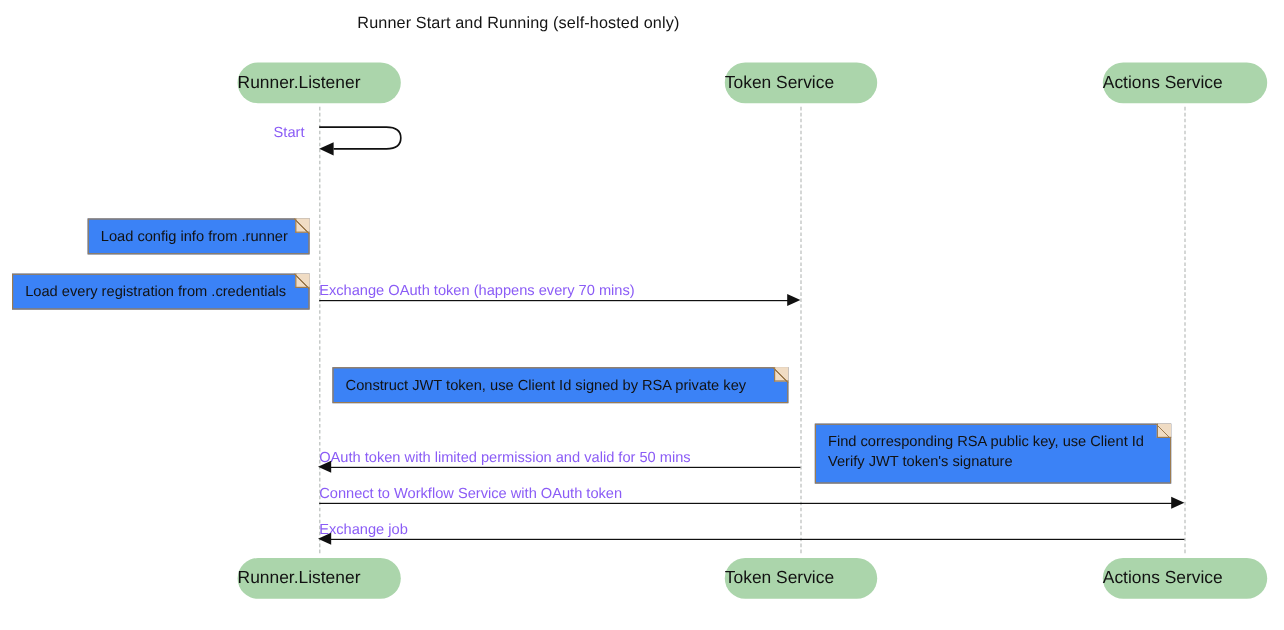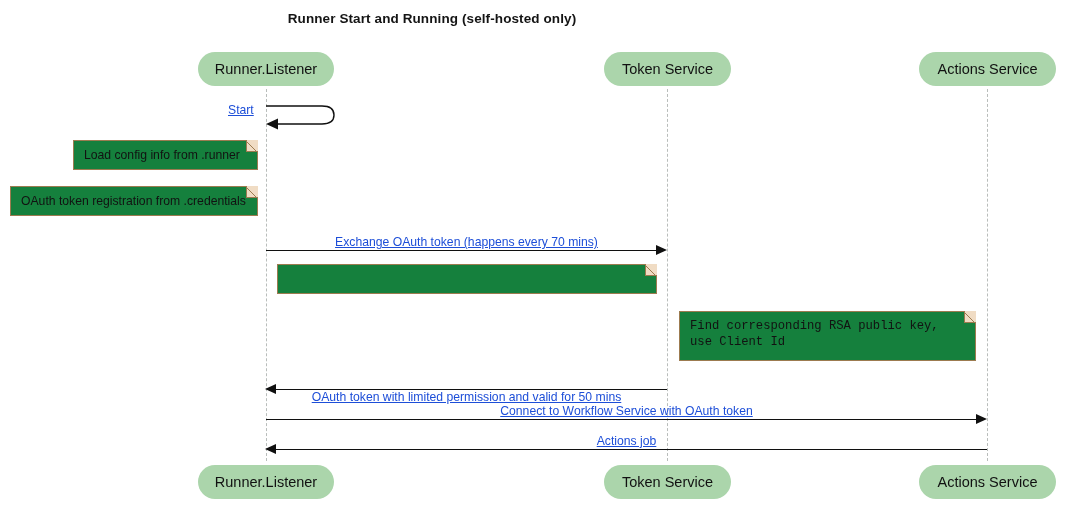--- a/index.html
+++ b/index.html
@@ -16,21 +16,21 @@
     overflow: hidden;
   }
 
   #diagram-title {
     position: absolute;
     left: 0;
     top: 11px;
     width: 864px;
     text-align: center;
     font-size: 13.5px;
-    font-weight: bold;
+    font-weight: normal;
     color: #141414;
     letter-spacing: 0.1px;
   }
 
   .lifeline {
     position: absolute;
     width: 0;
     border-left: 1px dashed #b9bdbb;
     top: 89px;
     height: 372px;
@@ -38,33 +38,34 @@
 
   .participant {
     position: absolute;
     height: 34px;
     border-radius: 17px;
     background: #abd5ab;
     color: #111111;
     font-size: 14.5px;
     display: flex;
     align-items: center;
-    justify-content: center;
+    justify-content: flex-start;
     white-space: nowrap;
   }
 
   .note {
     position: absolute;
-    background: #15803d;
+    background: #3b82f6;
     border: 1px solid #9c7b50;
     box-sizing: border-box;
     font-size: 12.2px;
     color: #121212;
     padding: 6px 9px 6px 10px;
     line-height: 16px;
+    margin-top: 42px;
   }
   .note .fold {
     position: absolute;
     top: -1px;
     right: -1px;
     width: 12px;
     height: 12px;
     background: #f0dcc4;
     border-left: 1px solid #9c7b50;
     border-bottom: 1px solid #9c7b50;
@@ -108,24 +109,22 @@
     border-left: 11px solid #101010;
   }
   .arrow-left {
     border-top: 5px solid transparent;
     border-bottom: 5px solid transparent;
     border-right: 11px solid #101010;
   }
   .msg-label {
     position: absolute;
     font-size: 12.2px;
-    color: #1d4ed8;
+    color: #8b5cf6;
     white-space: nowrap;
-    text-align: center;
-    text-decoration: underline;
   }
 
   .self-loop {
     position: absolute;
   }
 </style>
 </head>
 <body>
 
 <div id="diagram-title">Runner Start and Running (self-hosted only)</div>
@@ -164,43 +163,45 @@
   <span class="fold-mask"></span>
   <span class="fold"></span>
   <span class="fold-line"></span>
   <span class="note-text">Load config info from .runner</span>
 </div>
 
 <div class="note" style="left:10px; top:186px; width:248px; height:30px;">
   <span class="fold-mask"></span>
   <span class="fold"></span>
   <span class="fold-line"></span>
-  <span class="note-text">OAuth token registration from .credentials</span>
+  <span class="note-text">Load every registration from .credentials</span>
 </div>
 
 <div class="msg-label" style="left:266px; top:235px; width:401px;">Exchange OAuth token (happens every 70 mins)</div>
 <div class="msg-line" style="left:266px; top:250px; width:392px;"></div>
 <div class="arrow-head arrow-right" style="left:656px; top:245px;"></div>
 
 <div class="note" style="left:277px; top:264px; width:380px; height:30px;">
   <span class="fold-mask"></span>
   <span class="fold"></span>
   <span class="fold-line"></span>
+  <span class="note-text">Construct JWT token, use Client Id signed by RSA private key</span>
 </div>
 
 <div class="note" style="left:679px; top:311px; width:297px; height:50px;">
   <span class="fold-mask"></span>
   <span class="fold"></span>
   <span class="fold-line"></span>
-  <span class="note-text" style="display:block;font-family:Liberation Mono, monospace;">Find corresponding RSA public key, use Client Id</span>
-</div>
-
-<div class="msg-label" style="left:266px; top:374px; width:401px;margin-top:16px;">OAuth token with limited permission and valid for 50 mins</div>
+  <span class="note-text" style="display:block;">Find corresponding RSA public key, use Client Id</span>
+  <span class="note-text" style="display:block;">Verify JWT token's signature</span>
+</div>
+
+<div class="msg-label" style="left:266px; top:374px; width:401px;">OAuth token with limited permission and valid for 50 mins</div>
 <div class="msg-line" style="left:275px; top:389px; width:392px;"></div>
 <div class="arrow-head arrow-left" style="left:265px; top:384px;"></div>
 
 <div class="msg-label" style="left:266px; top:404px; width:721px;">Connect to Workflow Service with OAuth token</div>
 <div class="msg-line" style="left:266px; top:419px; width:712px;"></div>
 <div class="arrow-head arrow-right" style="left:976px; top:414px;"></div>
 
-<div class="msg-label" style="left:266px; top:434px; width:721px;">Actions job</div>
+<div class="msg-label" style="left:266px; top:434px; width:721px;">Exchange job</div>
 <div class="msg-line" style="left:275px; top:449px; width:712px;"></div>
 <div class="arrow-head arrow-left" style="left:265px; top:444px;"></div>
 
 </body></html>

